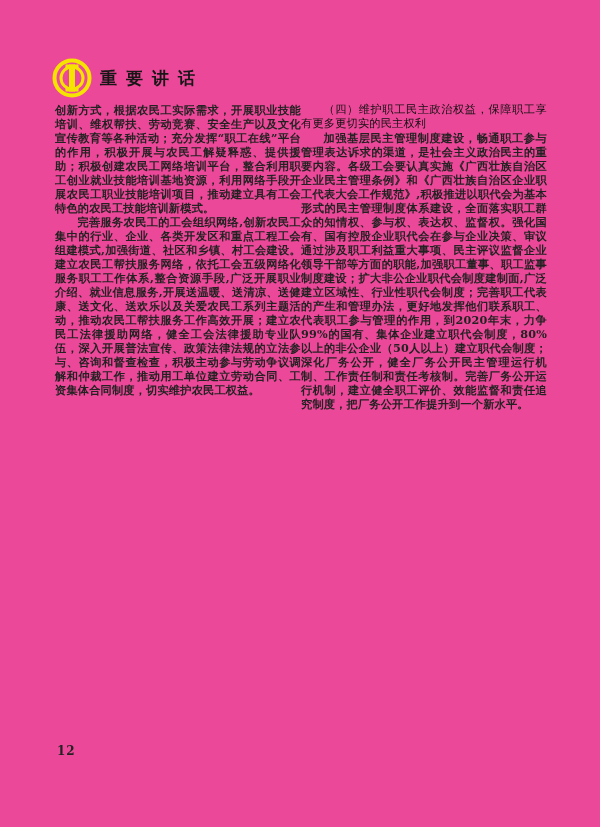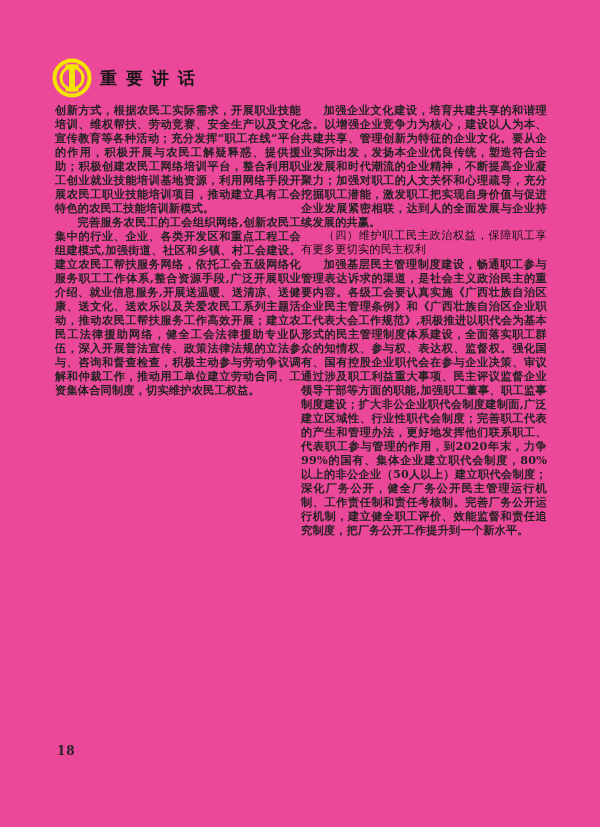--- a/index.html
+++ b/index.html
@@ -96,21 +96,20 @@
     </svg>
     <h1 class="hdr-title">重要讲话</h1>
   </header>
 
   <main class="columns">
     <div class="col">
         <p class="cont">创新方式，根据农民工实际需求，开展职业技能培训、维权帮扶、劳动竞赛、安全生产以及文化宣传教育等各种活动；充分发挥“职工在线”平台的作用，积极开展与农民工解疑释惑、提供援助；积极创建农民工网络培训平台，整合利用职工创业就业技能培训基地资源，利用网络手段开展农民工职业技能培训项目，推动建立具有工会特色的农民工技能培训新模式。</p>
         <p class="">完善服务农民工的工会组织网络,创新农民工集中的行业、企业、各类开发区和重点工程工会组建模式,加强街道、社区和乡镇、村工会建设。建立农民工帮扶服务网络，依托工会五级网络化服务职工工作体系,整合资源手段,广泛开展职业介绍、就业信息服务,开展送温暖、送清凉、送健康、送文化、送欢乐以及关爱农民工系列主题活动，推动农民工帮扶服务工作高效开展；建立农民工法律援助网络，健全工会法律援助专业队伍，深入开展普法宣传、政策法律法规的立法参与、咨询和督查检查，积极主动参与劳动争议调解和仲裁工作，推动用工单位建立劳动合同、工资集体合同制度，切实维护农民工权益。</p>
       </div>
     <div class="col">
-        <p class="">加强企业文化建设，培育共建共享的和谐理念。以增强企业竞争力为核心，建设以人为本、共建共享、管理创新为特征的企业文化。要从企业实际出发，发扬本企业优良传统，塑造符合企业发展和时代潮流的企业精神，不断提高企业凝聚力；加强对职工的人文关怀和心理疏导，充分挖掘职工潜能，激发职工把实现自身价值与促进企业发展紧密相联，达到人的全面发展与企业持续发展的共赢。</p>
         <p class="head">（四）维护职工民主政治权益，保障职工享有更多更切实的民主权利</p>
         <p class="">加强基层民主管理制度建设，畅通职工参与管理表达诉求的渠道，是社会主义政治民主的重要内容。各级工会要认真实施《广西壮族自治区企业民主管理条例》和《广西壮族自治区企业职工代表大会工作规范》,积极推进以职代会为基本形式的民主管理制度体系建设，全面落实职工群众的知情权、参与权、表达权、监督权。强化国有、国有控股企业职代会在参与企业决策、审议通过涉及职工利益重大事项、民主评议监督企业领导干部等方面的职能,加强职工董事、职工监事制度建设；扩大非公企业职代会制度建制面,广泛建立区域性、行业性职代会制度；完善职工代表的产生和管理办法，更好地发挥他们联系职工、代表职工参与管理的作用，到2020年末，力争99%的国有、集体企业建立职代会制度，80%以上的非公企业（50人以上）建立职代会制度；深化厂务公开，健全厂务公开民主管理运行机制、工作责任制和责任考核制。完善厂务公开运行机制，建立健全职工评价、效能监督和责任追究制度，把厂务公开工作提升到一个新水平。</p>
       </div>
   </main>
 
-  <div class="pageno">18</div>
+  <div class="pageno">12</div>
 
 </div>
 
 </body></html>

